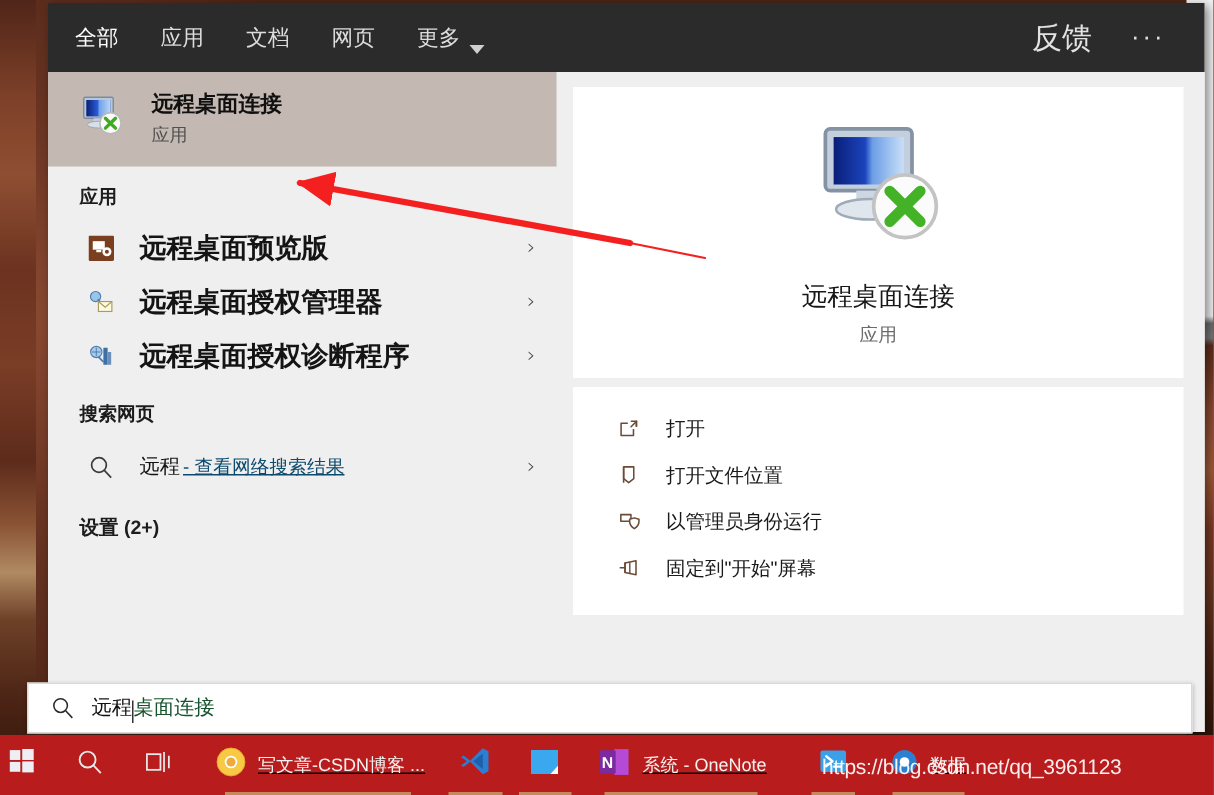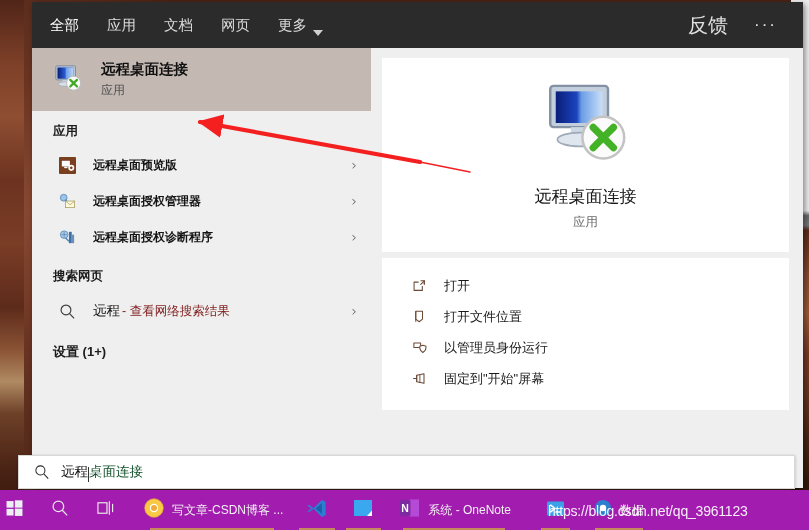--- a/index.html
+++ b/index.html
@@ -103,21 +103,21 @@
     padding-right: 14px;
     cursor: default;
   }
   .result-row .icon-box {
     width: 28px; height: 28px;
     display: flex; align-items: center; justify-content: center;
     flex: 0 0 28px;
     margin-right: 12px;
   }
   .result-row .row-label {
-    font-size: 12px;
+    font-size: 18px;
     color: #141414;
     font-weight: 600;
     white-space: nowrap;
   }
   .chev {
     margin-left: auto;
     color: #4a4a4a;
     font-size: 14px;
     font-weight: 300;
     font-family: "DejaVu Sans", sans-serif;
@@ -129,21 +129,21 @@
     background: #c3b8b2;
     display: flex; align-items: center;
     padding-left: 21px;
   }
   #best-match-row .bm-text { display: flex; flex-direction: column; gap: 3px; }
   #best-match-title { font-size: 14.5px; font-weight: bold; color: #101010; }
   #best-match-sub { font-size: 12px; color: #505050; }
 
   .websearch-row { height: 38px; }
   .websearch-row .ws-q { font-size: 13.5px; color: #141414; }
-  .websearch-row .ws-rest { font-size: 12.5px; color: #7f1d1d; margin-left: 2px; }
+  .websearch-row .ws-rest { font-size: 12.5px; color: #0c4a6e; margin-left: 2px; text-decoration: underline; }
 
   
   #right-panel {
     width: 432px;
     background: #efefef;
     padding: 10px 14px 0 11px;
   }
   #preview-card {
     background: #ffffff;
     height: 194px;
@@ -194,23 +194,24 @@
     margin: 0 0px;
     position: relative; top: 2px;
   }
   #suggestion { font-size: 13.5px; color: #14532d; }
 
   
   #taskbar {
     position: absolute;
     left: 0; bottom: 0;
     width: 809px; height: 40px;
-    background: #a21caf;
+    background: #b91c1c;
     display: flex;
     align-items: flex-start;
+    text-decoration: underline;
   }
   .tb-item {
     height: 40px;
     display: flex; align-items: center;
     padding: 0 9px;
     position: relative;
     cursor: default;
   }
   .tb-item.running::after {
     content: "";
@@ -347,21 +348,21 @@
             <line x1="11.2" y1="11.2" x2="16" y2="16.3" stroke="#3a3a3a" stroke-width="1.2"></line>
           </svg>
         </div>
         <div style="display:flex;align-items:baseline;">
           <span class="ws-q">远程</span>
           <span class="ws-rest">- 查看网络搜索结果</span>
         </div>
         <div class="chev">›</div>
       </div>
 
-      <div class="section-title" style="padding-top:13px;font-size:13px;">设置 (1+)</div>
+      <div class="section-title" style="padding-top:13px;font-size:13px;">设置 (2+)</div>
     </div>
 
     <div id="right-panel">
 
       <div id="preview-card">
         <div>
           <svg width="92" height="88" viewBox="0 0 32 32">
             <rect x="3" y="2.5" width="21" height="15" rx="1.2" fill="#c3cfdd" stroke="#8592a3" stroke-width=".9"></rect>
             <rect x="5" y="4.5" width="17" height="11.5" fill="url(#pvgrad)"></rect>
             <defs>

